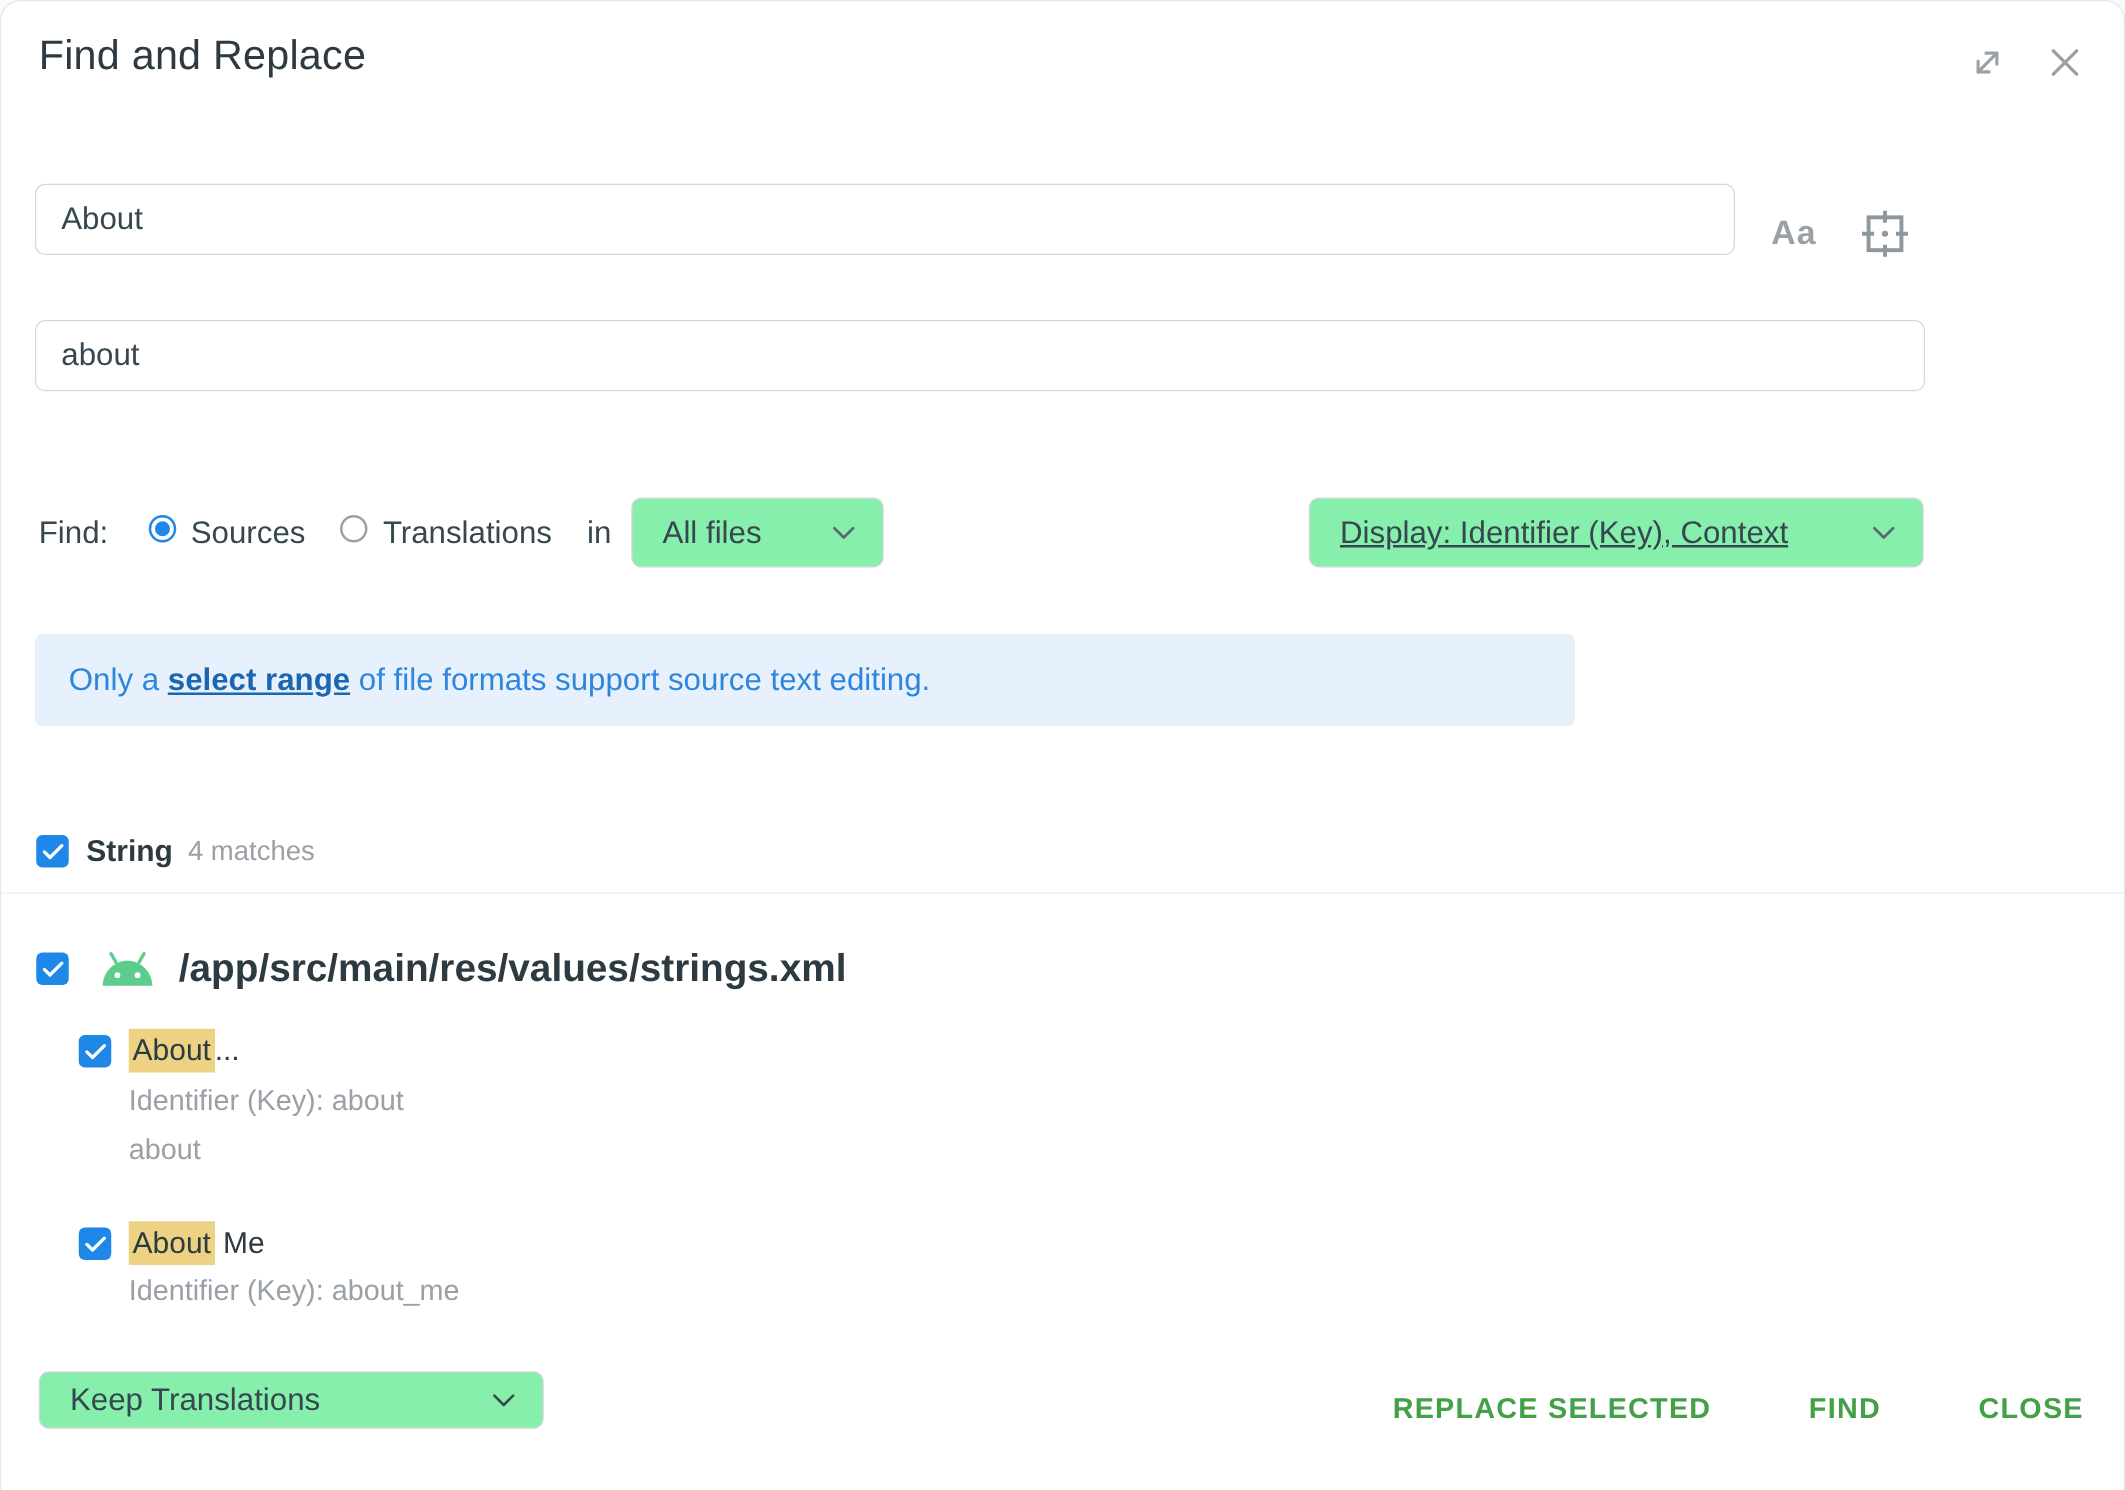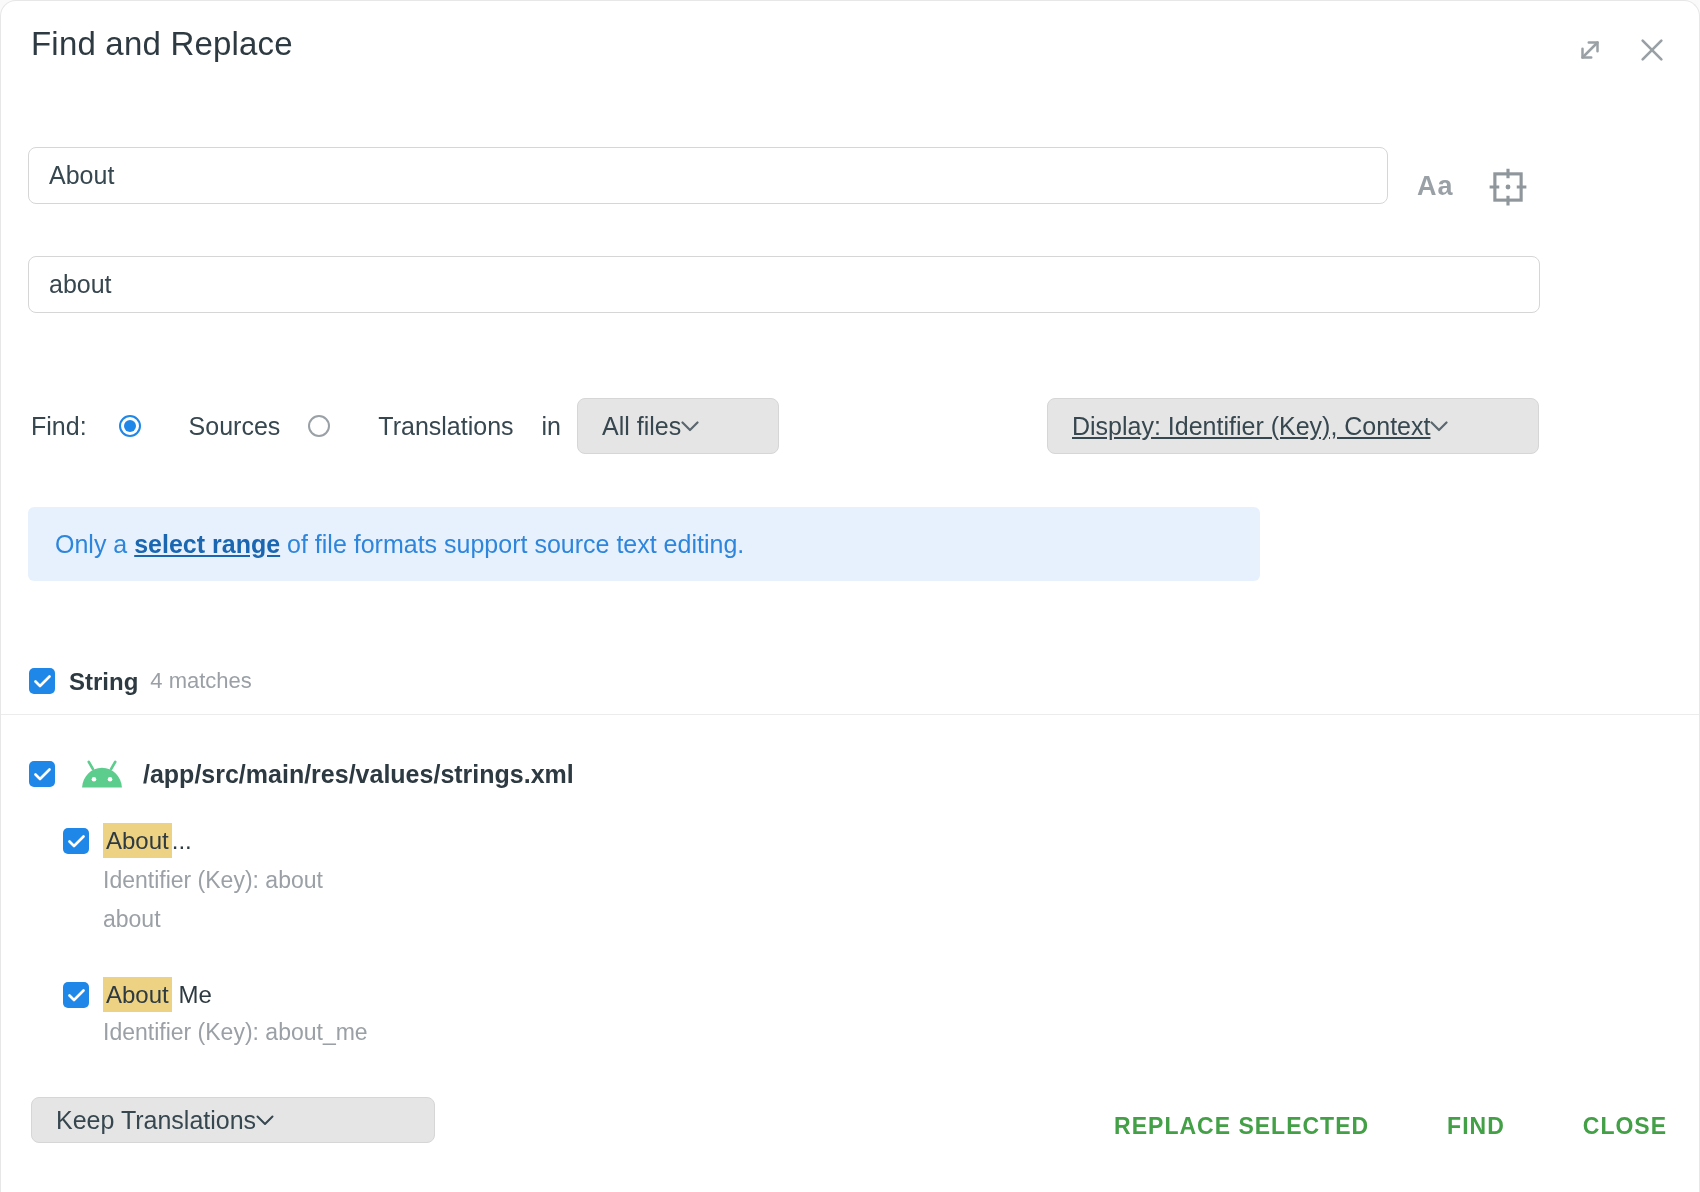--- a/index.html
+++ b/index.html
@@ -16,49 +16,49 @@
               font-size:25px;color:#37474f;padding:0 20px;font-family:inherit;background:#fff;outline:none;}
   #find-input{left:27px;top:146px;width:1360px;}
   #replace-input{left:27px;top:255px;width:1512px;}
 
   .aa-toggle{position:absolute;left:1416px;top:168px;font-size:27px;font-weight:700;color:#99a1a7;
              letter-spacing:1px;cursor:pointer;line-height:34px;}
   .sel-area{position:absolute;left:1486px;top:165px;width:42px;height:42px;cursor:pointer;}
 
   .find-row{position:absolute;left:30px;top:397px;height:56px;display:flex;align-items:center;font-size:25px;color:#37474f;}
   .find-row .lbl{margin-right:32px;}
-  .radio-option{display:flex;align-items:center;margin-right:28px;cursor:pointer;gap:36px;}
+  .radio-option{display:flex;align-items:flex-start;margin-right:28px;cursor:pointer;}
   .radio{width:22px;height:22px;border-radius:50%;box-sizing:border-box;border:2px solid #9aa1a6;margin-right:12px;flex:none;position:relative;}
   .radio.checked{border:2px solid #1f87e8;}
   .radio.checked::after{content:'';position:absolute;inset:3px;border-radius:50%;background:#1f87e8;}
   .in-lbl{margin-right:16px;}
 
-  .select{box-sizing:border-box;height:56px;border:1px solid #d6d6d6;border-radius:8px;background:#e5e5e5;
-          display:flex;align-items:center;padding:0 22px 0 24px;
+  .select{box-sizing:border-box;height:56px;border:1px solid #d6d6d6;border-radius:8px;background:#86efac;
+          display:flex;align-items:center;justify-content:space-between;padding:0 22px 0 24px;
           font-size:25px;color:#37474f;cursor:pointer;}
   #scope-select{width:202px;}
   #display-select{position:absolute;left:1046px;top:397px;width:492px;text-decoration:underline;}
   #footer-select{position:absolute;left:30px;top:1096px;width:404px;height:46px;}
 
   .banner{position:absolute;left:27px;top:506px;width:1232px;height:74px;background:#e7f1fd;border-radius:6px;
           display:flex;align-items:center;padding:0 27px;box-sizing:border-box;font-size:25px;color:#2e86dc;white-space:pre;}
   .banner a{color:#1a66b0;font-weight:700;text-decoration:underline;cursor:pointer;}
 
   .cb{width:26px;height:26px;border-radius:5px;background:#1f87e8;display:inline-flex;align-items:center;
       justify-content:center;flex:none;cursor:pointer;}
 
   .string-row{position:absolute;left:28px;top:667px;display:flex;align-items:flex-start;}
   .group-label{font-size:24px;font-weight:700;color:#2d3a41;margin-left:14px;}
   .match-count{font-size:22px;color:#9aa0a5;margin-left:12px;}
 
   .divider{position:absolute;left:0;top:713px;width:1700px;height:1px;background:#ececec;}
 
   .file-row{position:absolute;left:28px;top:756px;display:flex;align-items:center;}
   .android-icon{width:46px;height:34px;margin-left:24px;}
-  .file-path{font-size:25px;font-weight:700;color:#2d3a41;margin-left:18px;}
+  .file-path{font-size:31px;font-weight:700;color:#2d3a41;margin-left:18px;}
 
   .match-title{position:absolute;left:62px;display:flex;align-items:center;font-size:24px;color:#2d3a41;}
   .match-title .text{margin-left:14px;}
   .hl{background:#edd283;padding:4px 3px;}
   #match1-title{top:826px;}
   #match2-title{top:980px;}
 
   .sub{position:absolute;left:102px;font-size:23px;color:#9aa0a5;}
   #match1-identifier{top:866px;}
   #match1-context{top:905px;}

